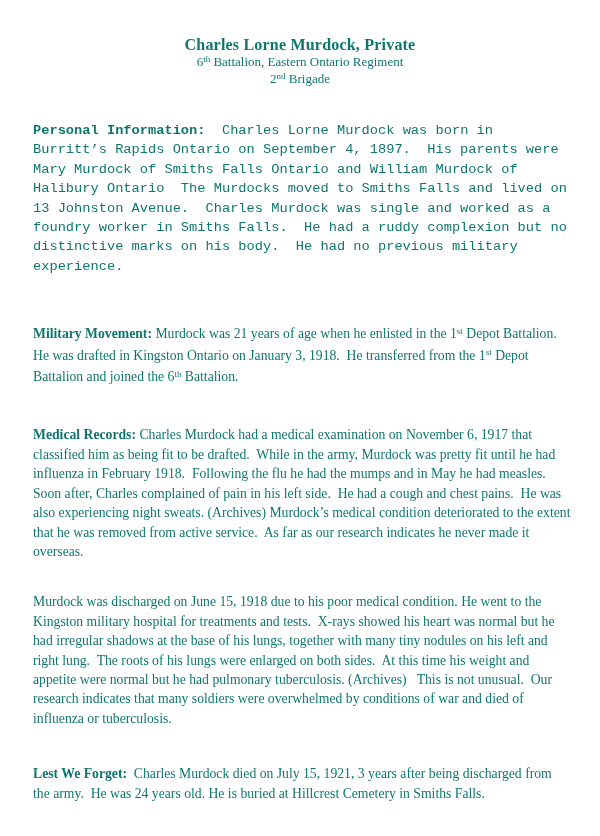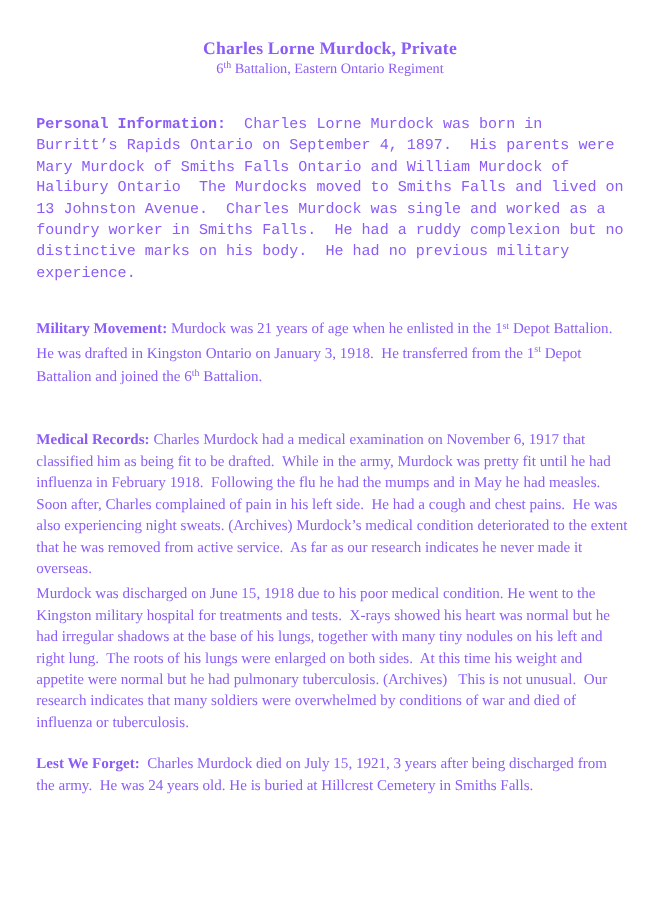--- a/index.html
+++ b/index.html
@@ -40,42 +40,43 @@
     margin-left: 33px;
     width: 538px;
     font-size: 13.7px;
     line-height: 19.4px;
   }
   p.para {
     margin: 0;
     white-space: pre-wrap;
   }
   p.para:nth-of-type(1) { margin-top: 33px; font-family: Liberation Mono, monospace; }
-  p.para:nth-of-type(2) { margin-top: 30px; }
+  p.para:nth-of-type(2) { margin-top: 48px; }
   p.para:nth-of-type(3) { margin-top: 37px; }
-  p.para:nth-of-type(4) { margin-top: 4px; }
-  p.para:nth-of-type(5) { margin-top: 18px; }
+  p.para:nth-of-type(4) { margin-top: 31px; }
+  p.para:nth-of-type(5) { margin-top: 36px; }
   .b {
     font-weight: bold;
   }
   .sup {
     font-size: 9px;
     vertical-align: baseline;
     position: relative;
     top: -4.5px;
   }
 </style>
 </head>
 <body>
 
-<div class="page" style="background: rgb(255, 255, 255); color: #8b5cf6;">
+<div class="page" style="background: rgb(255, 255, 255); color: #0f766e;">
   <header class="doc-header">
     <h1 class="doc-title">Charles Lorne Murdock, Private</h1>
     <div class="doc-subtitles">
         <div class="subtitle-line"><span class="">6</span><span class="sup">th</span><span class=""> Battalion, Eastern Ontario Regiment</span></div>
+        <div class="subtitle-line"><span class="">2</span><span class="sup">nd</span><span class=""> Brigade</span></div>
       </div>
   </header>
   <main class="doc-body">
       <p class="para"><span class="b ">Personal Information:</span><span class="">  Charles Lorne Murdock was born in Burritt’s Rapids Ontario on September 4, 1897.  His parents were Mary Murdock of Smiths Falls Ontario and William Murdock of Halibury Ontario  The Murdocks moved to Smiths Falls and lived on 13 Johnston Avenue.  Charles Murdock was single and worked as a foundry worker in Smiths Falls.  He had a ruddy complexion but no distinctive marks on his body.  He had no previous military experience.</span></p>
       <p class="para"><span class="b ">Military Movement:</span><span class=""> Murdock was 21 years of age when he enlisted in the 1</span><span class="sup">st</span><span class=""> Depot Battalion.  He was drafted in Kingston Ontario on January 3, 1918.  He transferred from the 1</span><span class="sup">st</span><span class=""> Depot Battalion and joined the 6</span><span class="sup">th</span><span class=""> Battalion.</span></p>
       <p class="para"><span class="b ">Medical Records:</span><span class=""> Charles Murdock had a medical examination on November 6, 1917 that classified him as being fit to be drafted.  While in the army, Murdock was pretty fit until he had influenza in February 1918.  Following the flu he had the mumps and in May he had measles.  Soon after, Charles complained of pain in his left side.  He had a cough and chest pains.  He was also experiencing night sweats. (Archives) Murdock’s medical condition deteriorated to the extent that he was removed from active service.  As far as our research indicates he never made it overseas.</span></p>
       <p class="para"><span class="">Murdock was discharged on June 15, 1918 due to his poor medical condition. He went to the Kingston military hospital for treatments and tests.  X-rays showed his heart was normal but he had irregular shadows at the base of his lungs, together with many tiny nodules on his left and right lung.  The roots of his lungs were enlarged on both sides.  At this time his weight and appetite were normal but he had pulmonary tuberculosis. (Archives)   This is not unusual.  Our research indicates that many soldiers were overwhelmed by conditions of war and died of influenza or tuberculosis.</span></p>
       <p class="para"><span class="b ">Lest We Forget:</span><span class="">  Charles Murdock died on July 15, 1921, 3 years after being discharged from the army.  He was 24 years old. He is buried at Hillcrest Cemetery in Smiths Falls.</span></p>
     </main>
 </div>

